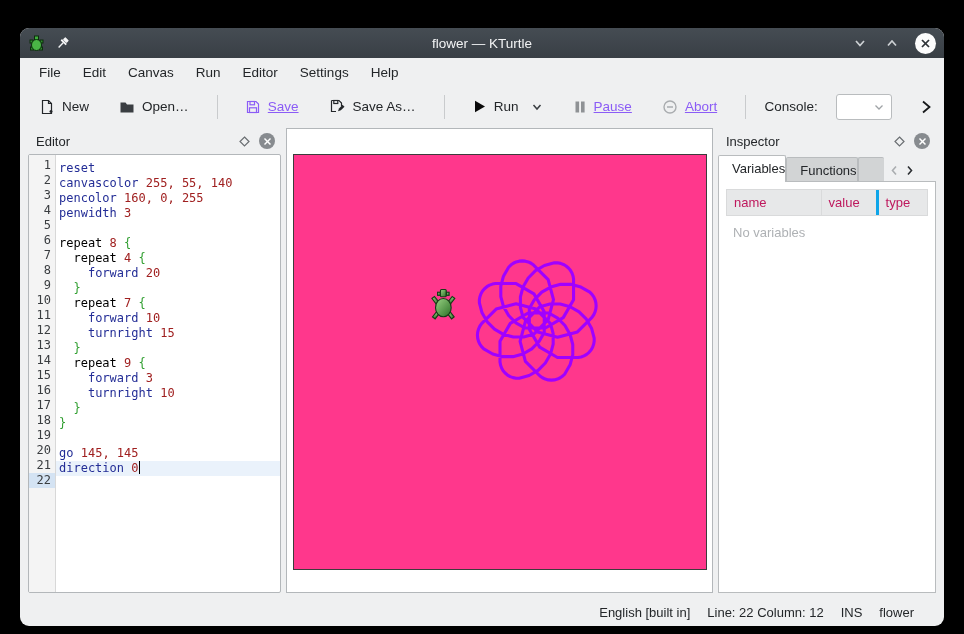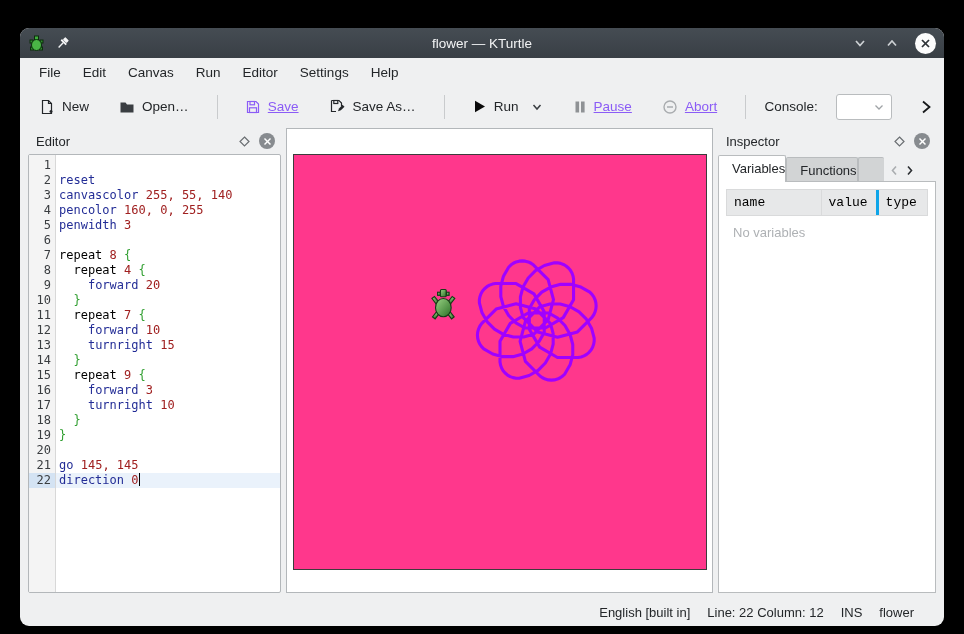--- a/index.html
+++ b/index.html
@@ -37,21 +37,21 @@
   .dock-title { flex:1; font-size:13px; color:#232629; }
   .dock-close { width:16px; height:16px; border-radius:50%; background:#878b8f;
     display:flex; align-items:center; justify-content:center; }
   
   .editor-dock { width:253px; flex:0 0 auto; }
   .code-area { flex:1; background:#fff; border:1px solid #b3b7ba; border-radius:2px;
     display:flex; overflow:hidden; font-family:"DejaVu Sans Mono", monospace; font-size:12px; }
   .gutter { width:27px; background:#f4f4f4; border-right:1px solid #d8d8d8; padding-top:3px; flex:0 0 auto; }
   .gutter .ln { height:15px; line-height:15px; text-align:right; padding-right:4px; color:#3a3d40; }
   .gutter .ln.cur { background:#d4e3f3; }
-  .code-col { flex:1; padding-top:18px; overflow:hidden; }
+  .code-col { flex:1; padding-top:6px; overflow:hidden; }
   .cl { height:15px; line-height:15px; white-space:pre; padding-left:3px; color:#000; }
   .cl.cur { background:#eaf2fb; }
   .tk-kw { color:#232d96; }
   .tk-num { color:#a02020; }
   .tk-brace { color:#2f9e2f; }
   .tk-ctrl { color:#000; }
   .caret { display:inline-block; width:1.5px; height:13px; background:#000; vertical-align:-2px; }
   
   .canvas-dock { flex:1; background:#fff; border:1px solid #b3b7ba; position:relative; overflow:hidden; }
   .turtle-canvas { display:block; margin:25px auto 0 auto; width:414px; height:416px;
@@ -61,21 +61,21 @@
   .tabbar { display:flex; align-items:flex-end; height:27px; flex:0 0 auto; position:relative; z-index:2; }
   .tab { font-size:13px; padding:5px 0 5px 13px; border:1px solid #b9bcbe; border-bottom:none;
     border-radius:2px 2px 0 0; color:#232629; white-space:nowrap; }
   .tab.active { background:#fff; height:27px; margin-bottom:-1px; }
   .tab.inactive { background:#d2d4d5; height:24px; }
   .tab.stub { background:#d2d4d5; height:24px; width:26px; padding:0; border-right:none; }
   .tabscroll { display:flex; align-items:center; gap:2px; padding:0 2px 4px 4px; }
   .inspector-content { flex:1; background:#fff; border:1px solid #b9bcbe; padding:7px; min-height:0; }
   .itable { width:100%; }
   .itable-head { display:flex; background:#e7e8e9; border:1px solid #d9dadb; height:27px; align-items:center; }
-  .ith { font-size:13px; color:#000000; padding:0 7px;font-family:Liberation Mono, monospace; }
+  .ith { font-size:13px; color:#be185d; padding:0 7px; }
   .ith.c-name { flex:1.55; }
   .ith.c-value { flex:0.78; border-left:1px solid #d9dadb; align-self:stretch; display:flex; align-items:center; }
   .ith.c-type { flex:0.67; border-left:3px solid #0ea5e9; align-self:stretch; display:flex; align-items:center; }
   .itable-empty { font-size:13px; color:#aeb1b4; padding:9px 7px; }
   
   .statusbar { height:27px; display:flex; align-items:center; justify-content:flex-end;
     gap:17px; padding:0 30px 0 10px; font-size:13px; color:#232629; flex:0 0 auto; }
   svg { display:block; }
 </style>
 </head>

